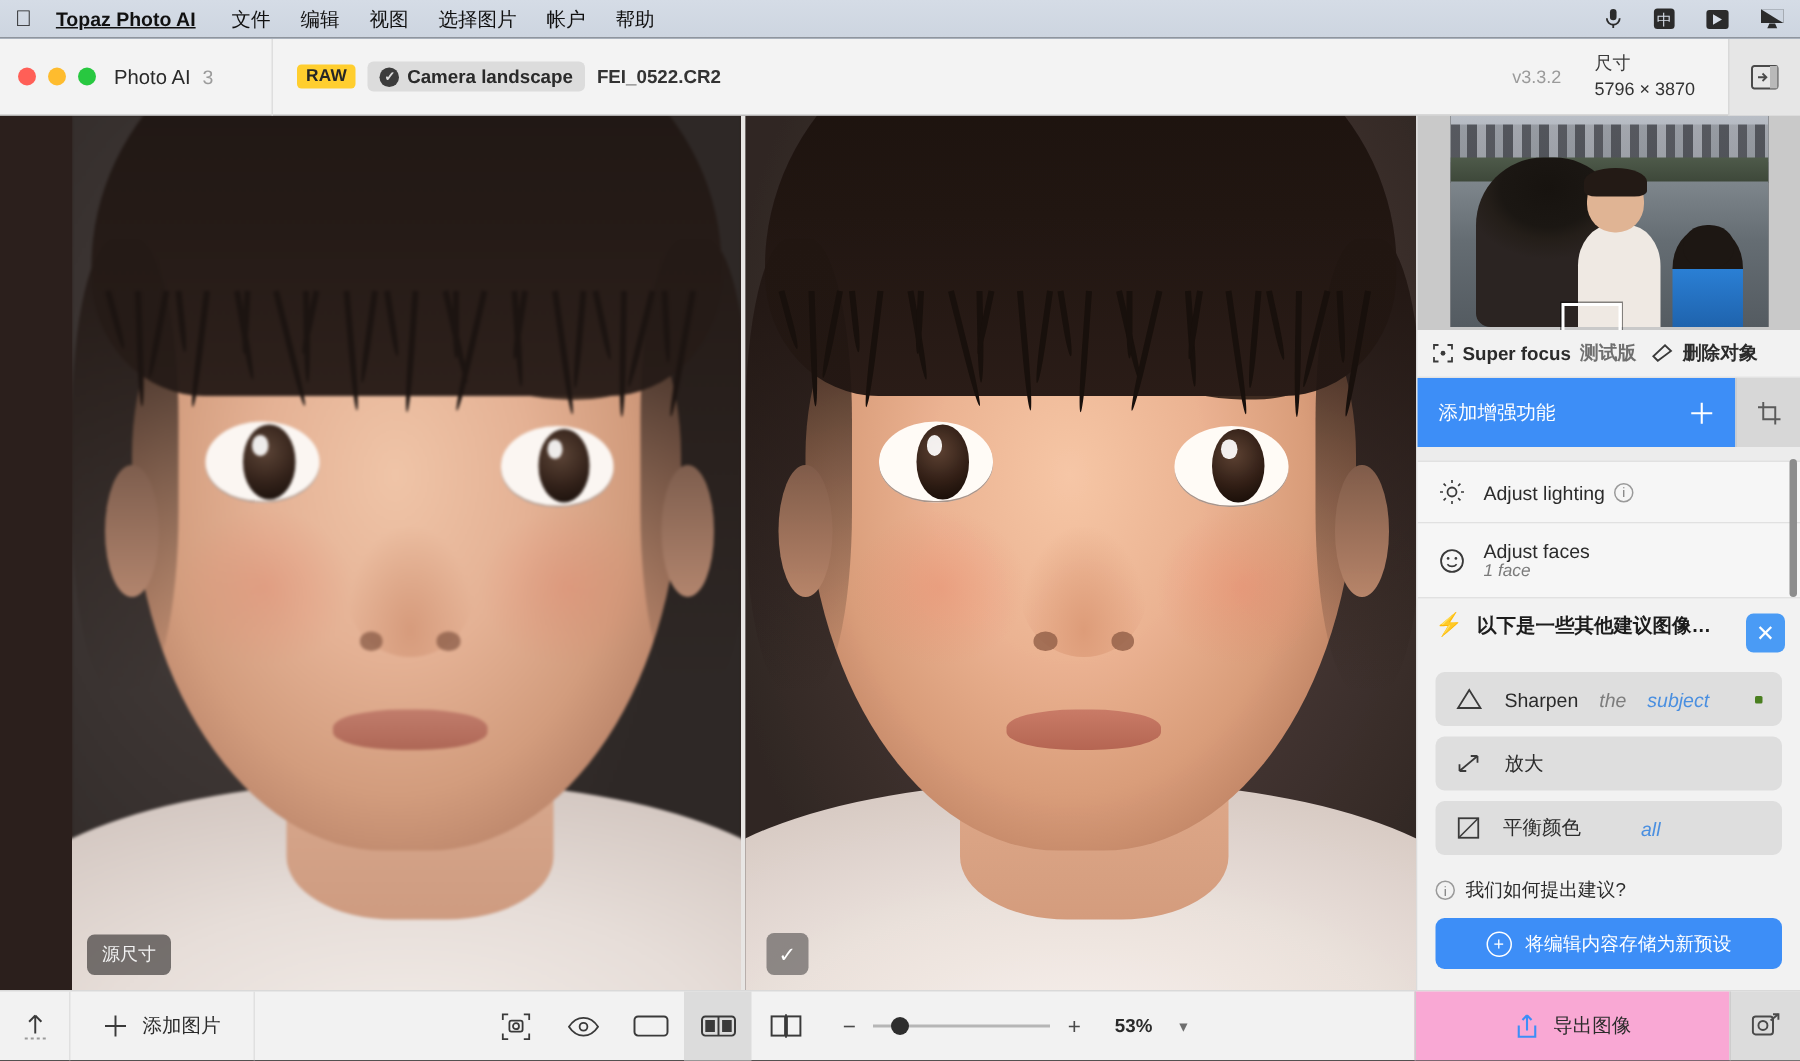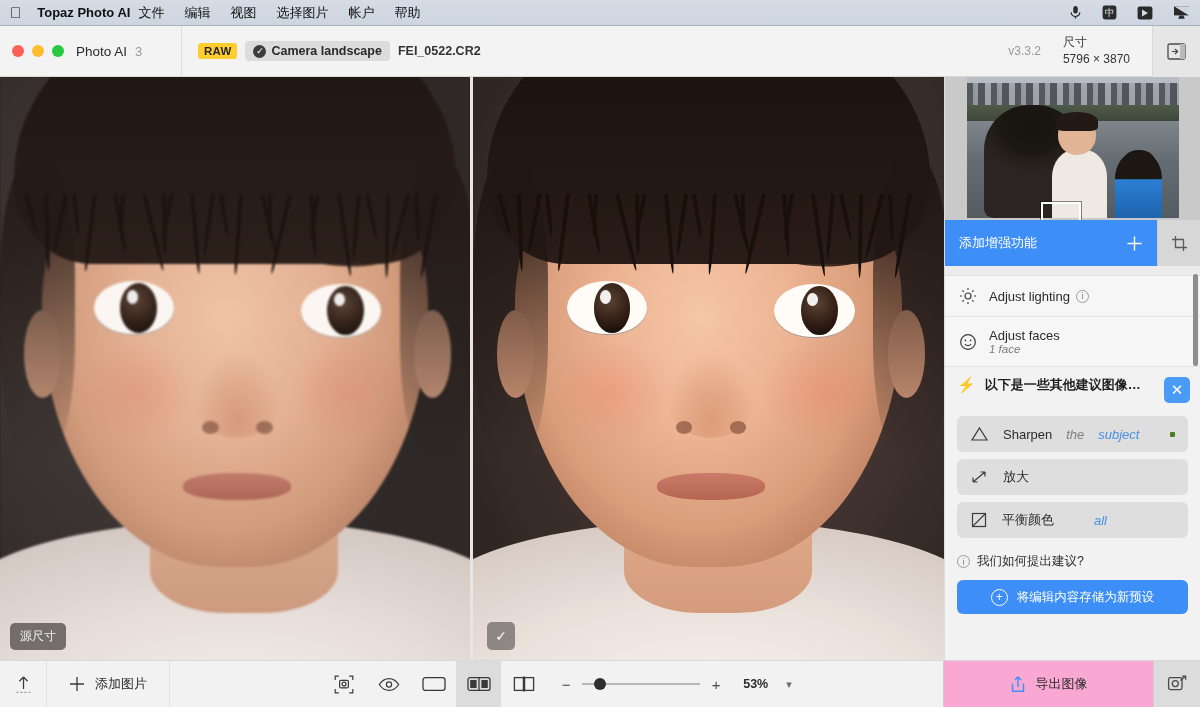--- a/index.html
+++ b/index.html
@@ -13,21 +13,21 @@
 
   
   .menubar {
     position: absolute; top: 0; left: 0; width: 1200px; height: 26px;
     background: linear-gradient(180deg, #d5dce6 0%, #cdd5e0 100%);
     display: flex; align-items: center; padding: 0 10px;
     font-size: 13px; color: #111; z-index: 50;
     border-bottom: 1px solid #aab2bd;
   }
   .menubar .apple { font-size: 15px; margin-right: 16px; line-height: 1; }
-  .menubar .appname { font-weight: bold; margin-right: 8px; font-size: 13px; }
+  .menubar .appname { font-weight: bold; margin-right: 24px; font-size: 13px; text-decoration: underline; }
   .menubar .mi { margin-right: 20px; font-size: 13px; }
   .menubar .spacer { flex: 1; }
   .menubar .sysicon { margin-left: 20px; display: flex; align-items: center; }
 
   
   .titlebar {
     position: absolute; top: 26px; left: 0; width: 1200px; height: 51px;
     background: #f3f3f3; z-index: 40;
     display: flex; align-items: center;
     border-bottom: 1px solid #d8d8d8;
@@ -66,21 +66,21 @@
     display: flex; align-items: center; justify-content: center;
   }
 
   
   .canvas {
     position: absolute; top: 77px; left: 0; width: 944px; height: 583px;
     overflow: hidden; background: #2b1f1c;
     display: flex;
   }
   .pane { position: relative; height: 583px; overflow: hidden; }
-  .pane.left { width: 470px; }
+  .pane.left { width: 470px; margin-left: 48px; }
   .pane.divider { width: 3px; background: #e8e6e4; }
   .pane.right { width: 471px; }
 
   
   .portrait { position: absolute; inset: 0; }
   .bg-wall {
     position: absolute; inset: 0;
     background:
       radial-gradient(ellipse 60% 70% at 30% 40%, #4a4240 0%, #393230 60%, #2e2826 100%);
   }
@@ -500,20 +500,36 @@
         <div class="np-woman"></div>
         <div class="np-baby-body"></div>
           <div class="np-baby-head"></div>
           <div class="np-baby-hair"></div>
         <div class="np-boy"></div>
           <div class="np-boy-head"></div>
       </div>
       <div class="nav-sel"></div>
     </div>
 
+    <div class="sb-tools">
+      <div class="sb-tool">
+        <svg width="14" height="13" viewBox="0 0 14 13">
+            <path d="M1 4V1h3M13 4V1h-3M1 9v3h3M13 9v3h-3" stroke="#3a3a3a" stroke-width="1.2" fill="none"></path>
+            <circle cx="7" cy="6.5" r="1.6" fill="#3a3a3a"></circle>
+          </svg>
+        <span class="tlabel">Super focus</span>
+        <span class="sub">测试版</span>
+      </div>
+      <div class="sb-tool">
+        <svg width="15" height="13" viewBox="0 0 15 13">
+            <path d="M4.2 11.5 L1.2 8.5 L9 1.2 L13 5 Z" stroke="#3a3a3a" stroke-width="1.2" fill="none"></path>
+          </svg>
+        <span class="tlabel">删除对象</span>
+      </div>
+    </div>
 
     <div class="addrow">
       <div class="add-btn">
         <span>添加增强功能</span>
         <span>
           <svg width="17" height="17" viewBox="0 0 17 17">
               <path d="M8.5 1.5v14M1.5 8.5h14" stroke="#ffffff" stroke-width="1.4"></path>
             </svg>
         </span>
       </div>

